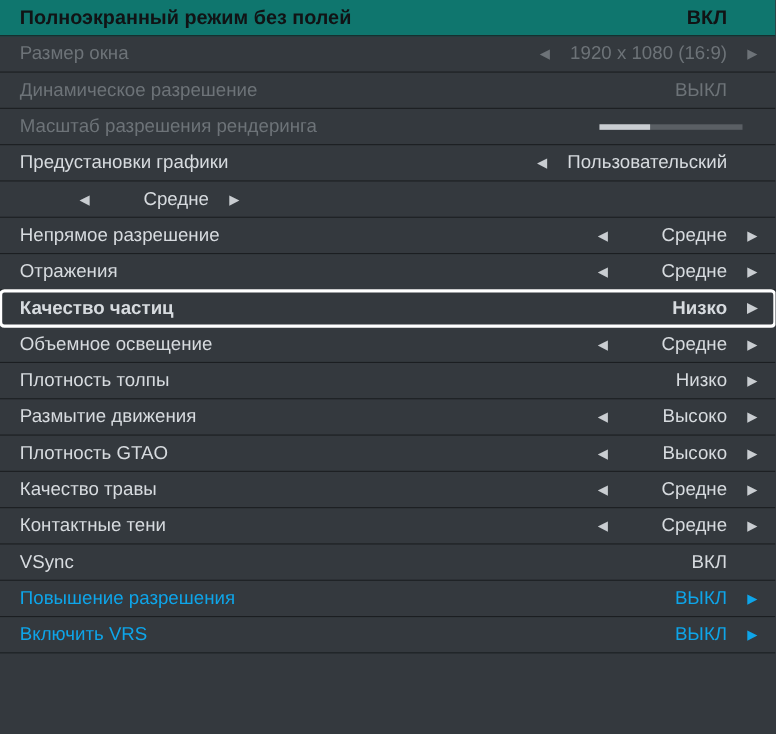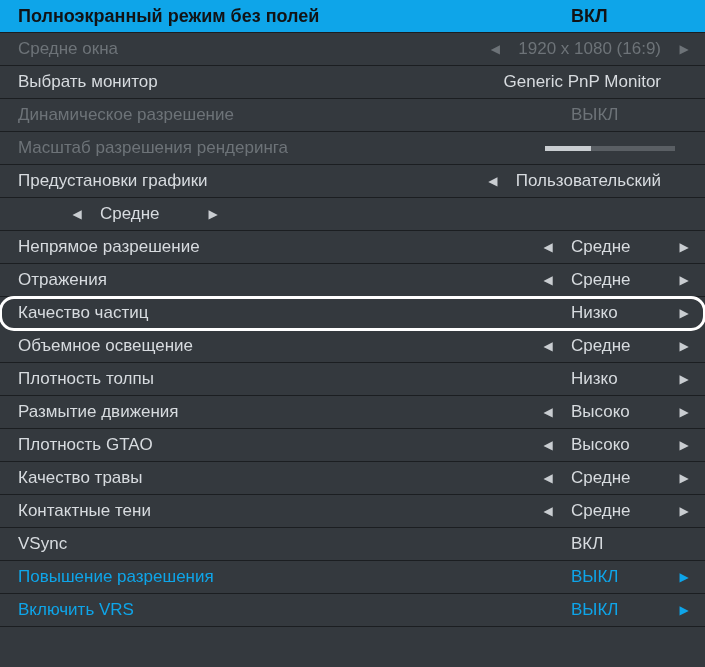--- a/index.html
+++ b/index.html
@@ -19,90 +19,83 @@
     align-items: center;
     justify-content: space-between;
     height: 33px;
     padding: 0 16px 0 18px;
     border-bottom: 1px solid #1b1e21;
     font-size: 17px;
     color: #d7dbdf;
     position: relative;
   }
   .row.header {
-    background: #0ea5e9;
+    background: #0f766e;
     color: #111315;
     font-weight: bold;
     font-size: 18px;
   }
   .row.header .value-area { color: #111315; font-weight: bold; }
   .row.disabled .label,
   .row.disabled .value-area,
   .row.disabled .arrow { color: #6d7378; }
   .label { flex: 1; white-space: nowrap; }
   .value-area {
     display: flex;
     align-items: center;
     gap: 18px;
     min-width: 200px;
     justify-content: flex-end;
   }
-  .value { text-align: left; min-width: 90px; }
+  .value { text-align: right; min-width: 90px; }
   .arrow {
     font-size: 12px;
     width: 10px;
     text-align: center;
     color: #c9cdd1;
     user-select: none;
   }
   .arrow.hidden { visibility: hidden; }
   .slider-track {
     width: 130px; height: 5px; background: #5a5f64;
     position: relative; margin-right: 14px;
   }
   .slider-fill {
     position: absolute; left: 0; top: 0; bottom: 0;
     background: #c9cdd1; width: 35%;
   }
   .row.highlighted {
     outline: 3px solid #ffffff;
     outline-offset: -2px;
-    border-radius: 14px;
+    border-radius: 4px;
     z-index: 2;
+    font-weight: bold;
   }
   .row.faded .label,
   .row.faded .value-area,
   .row.faded .arrow { color: #0ea5e9; }
 </style>
 </head>
 <body>
 
 <div class="settings-list" id="settings-list">
     <div class="row header">
       <span class="label">Полноэкранный режим без полей</span>
       <span class="value-area">
         <span class="arrow hidden">◀</span>
         <span class="value">ВКЛ</span>
         <span class="arrow hidden">▶</span>
       </span>
     </div>
     <div class="row disabled">
-      <span class="label">Средне окна</span>
+      <span class="label">Размер окна</span>
       <span class="value-area">
         <span class="arrow">◀</span>
         <span class="value">1920 x 1080 (16:9)</span>
         <span class="arrow">▶</span>
-      </span>
-    </div>
-    <div class="row">
-      <span class="label">Выбрать монитор</span>
-      <span class="value-area">
-        <span class="arrow hidden">◀</span>
-        <span class="value">Generic PnP Monitor</span>
-        <span class="arrow hidden">▶</span>
       </span>
     </div>
     <div class="row disabled">
       <span class="label">Динамическое разрешение</span>
       <span class="value-area">
         <span class="arrow hidden">◀</span>
         <span class="value">ВЫКЛ</span>
         <span class="arrow hidden">▶</span>
       </span>
     </div>

